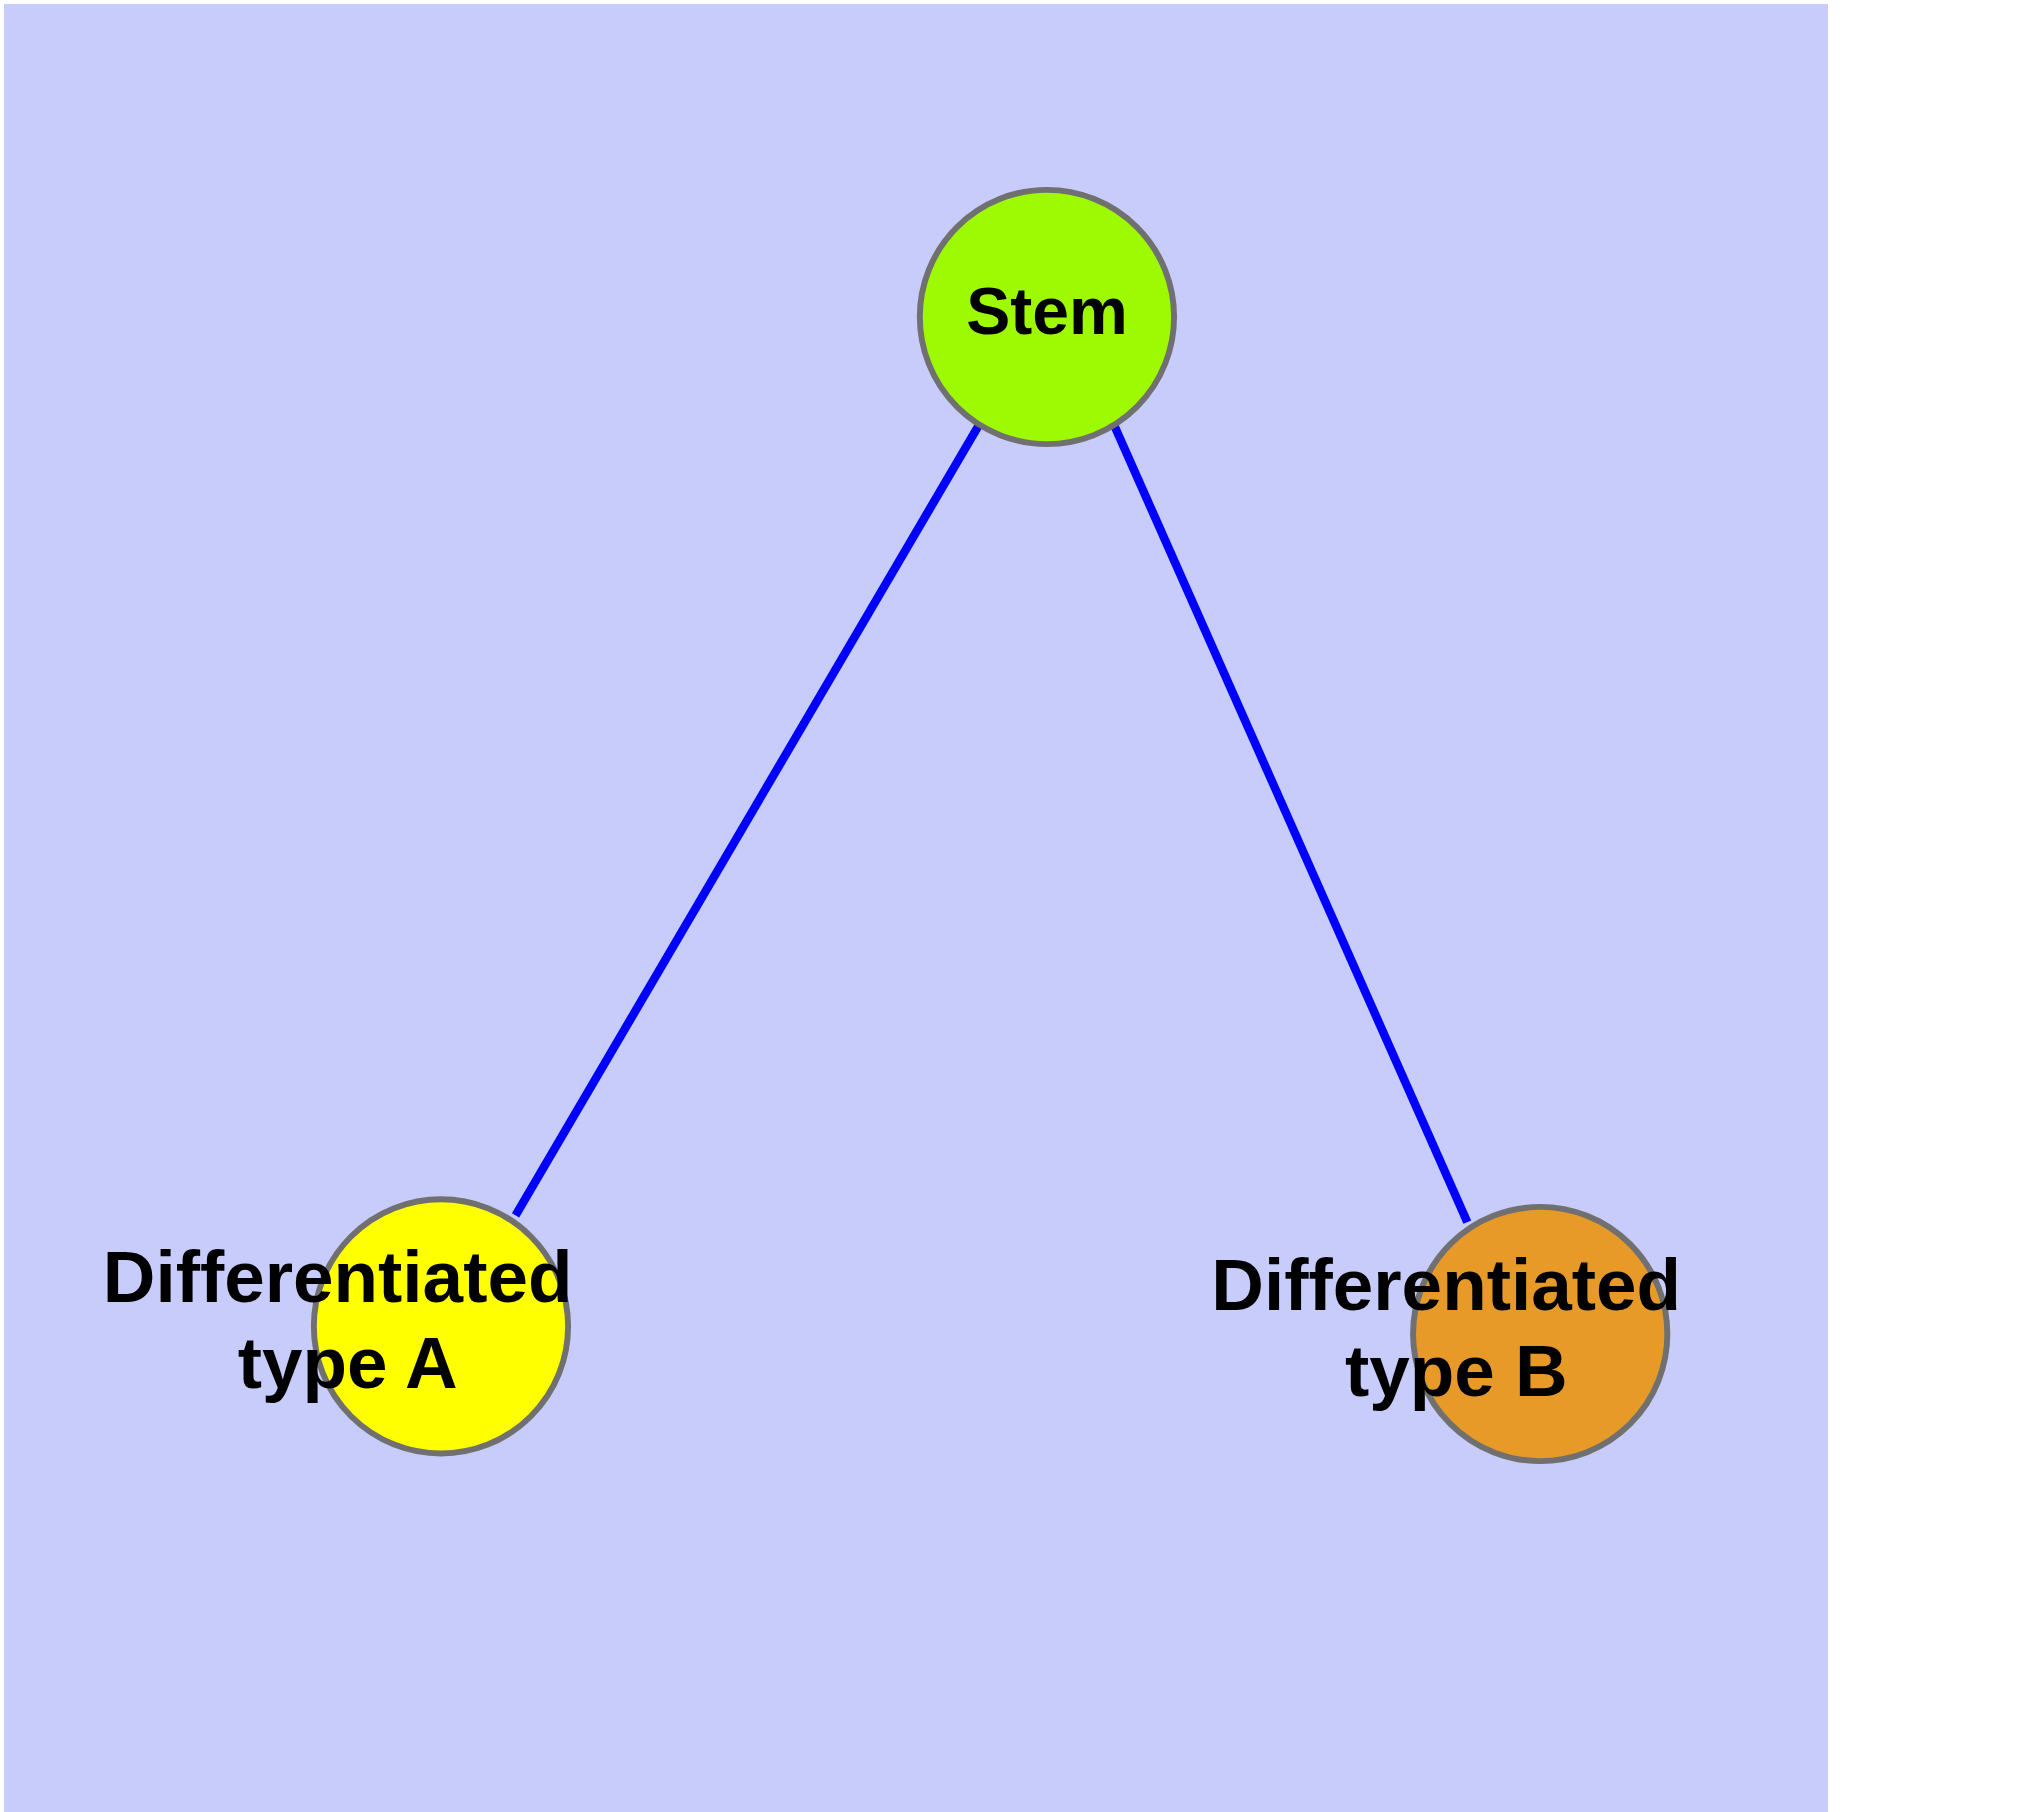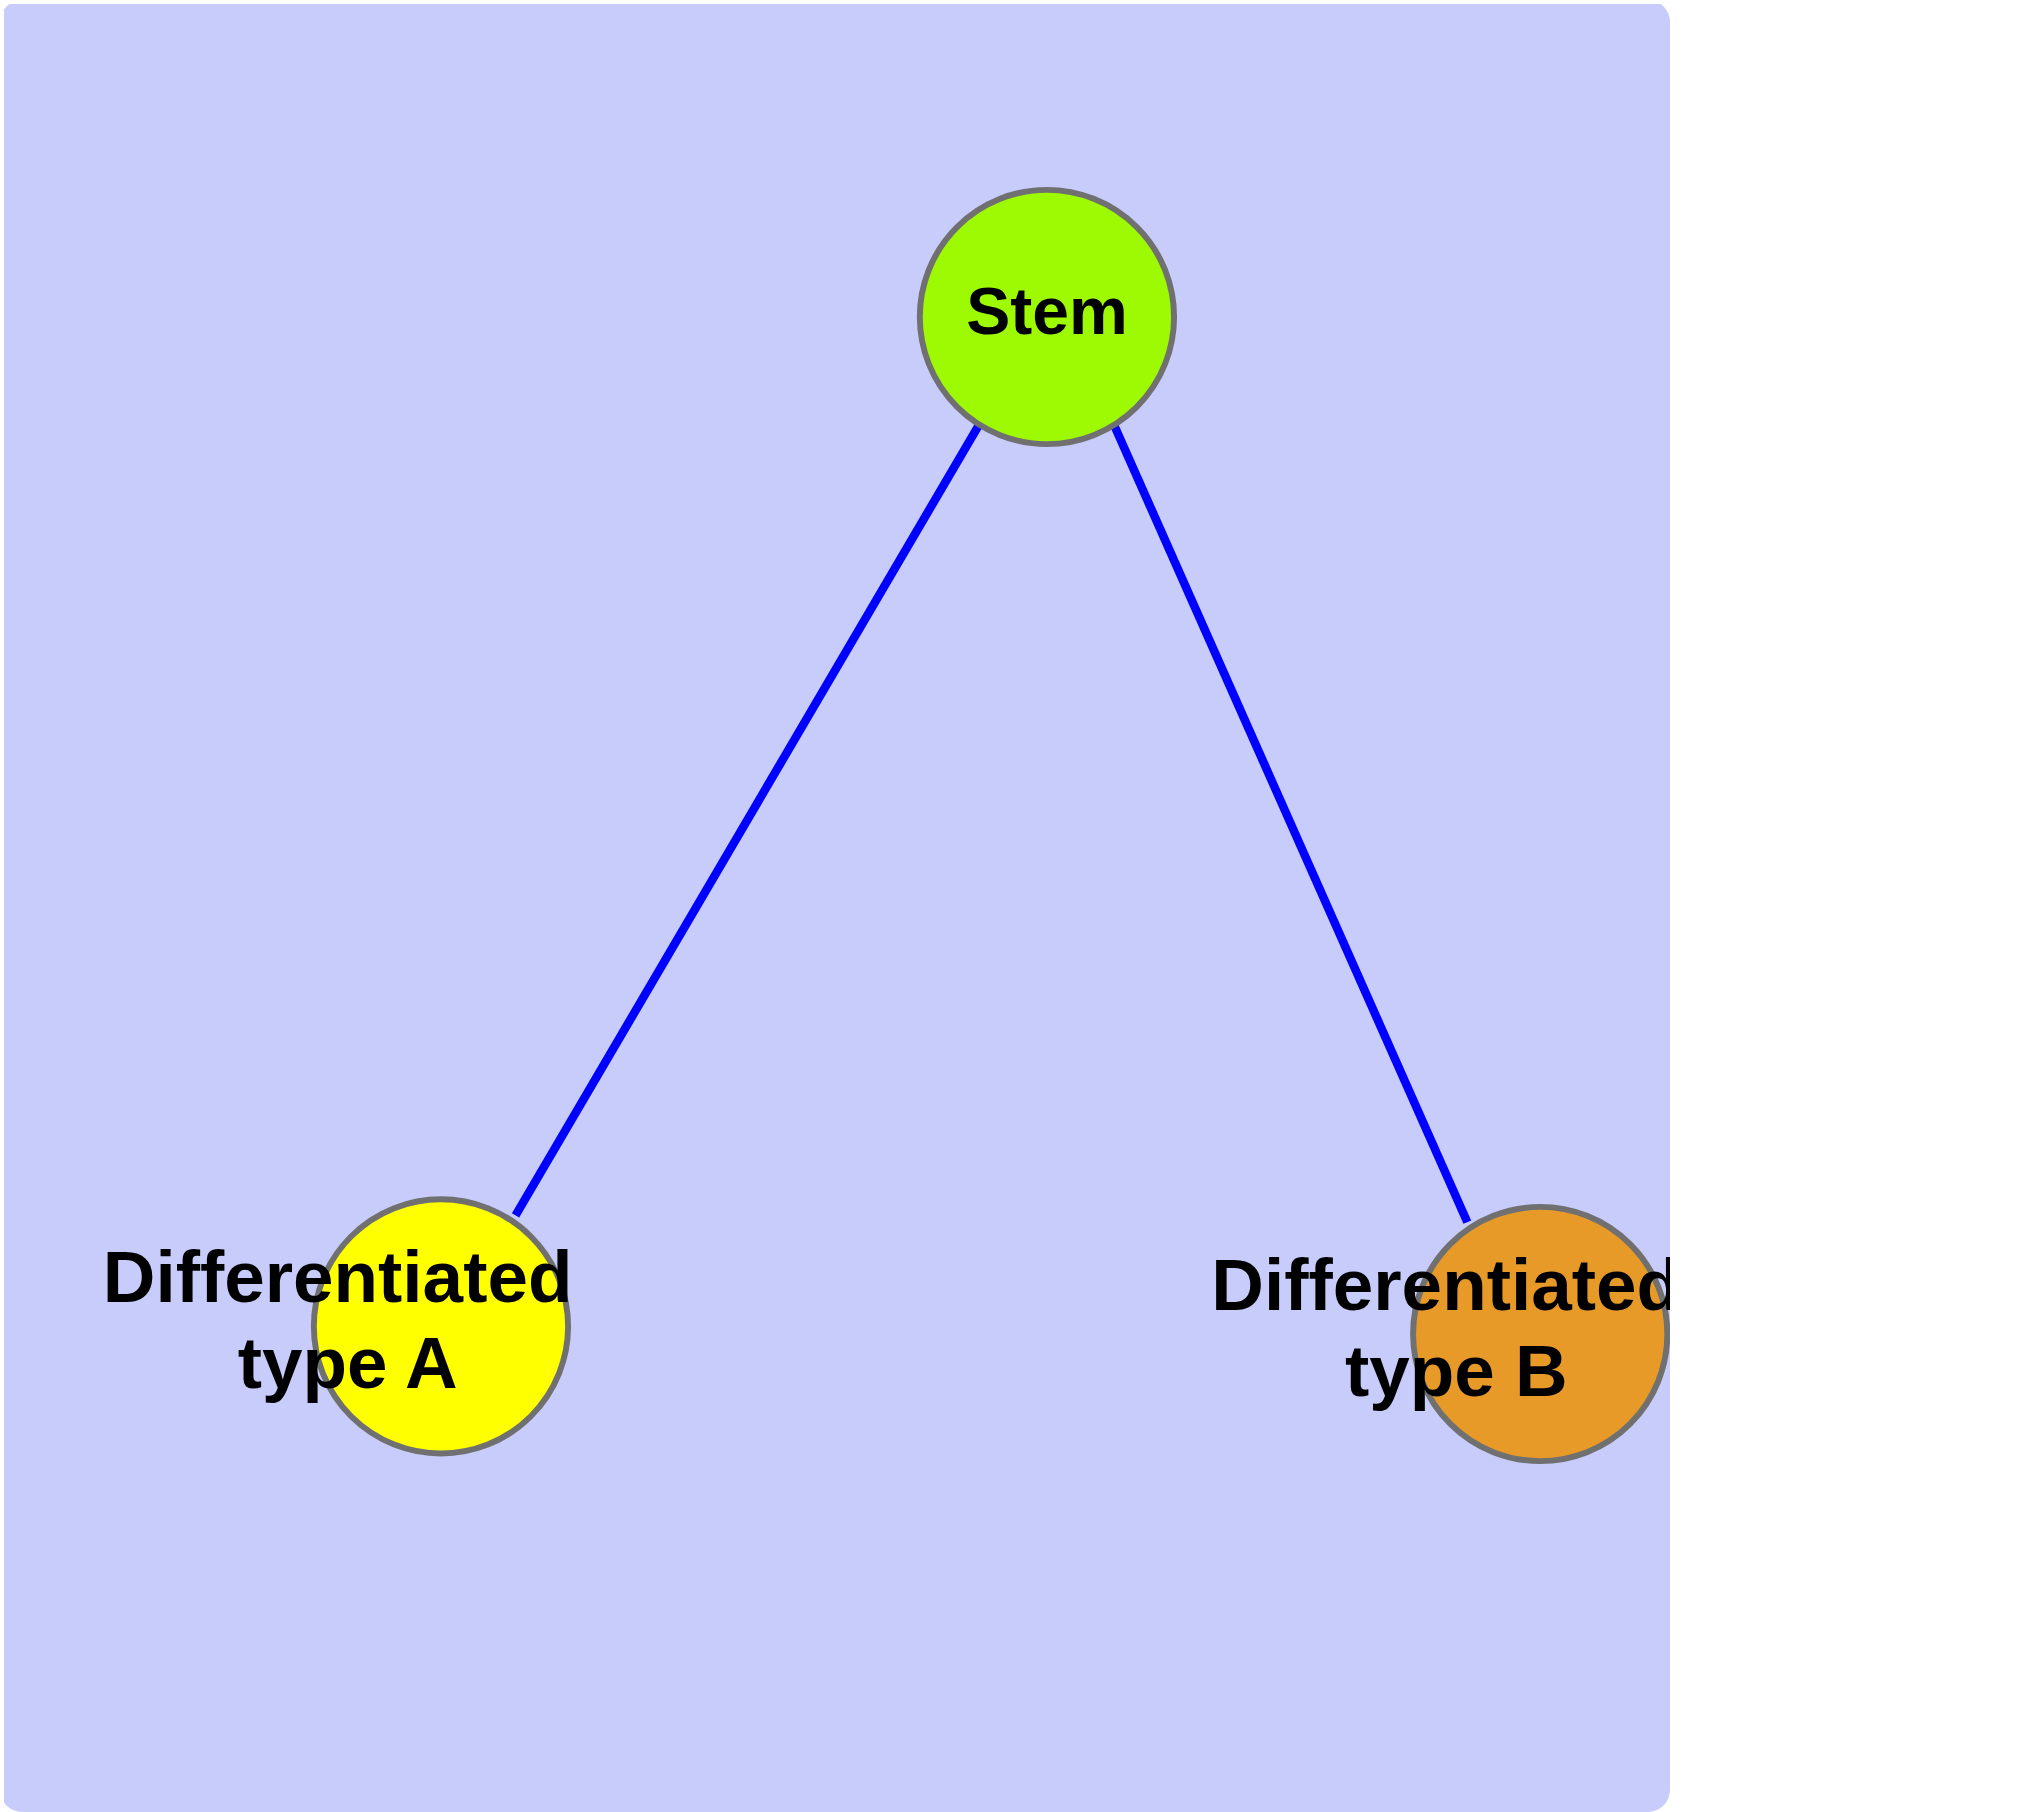--- a/index.html
+++ b/index.html
@@ -3,26 +3,25 @@
 <meta charset="utf-8">
 <title>Cell Differentiation Graph</title>
 <style>
   html, body {
     margin: 0;
     padding: 0;
     background: #ffffff;
   }
   #canvas {
     position: relative;
-    width: 1670px;
+    width: 1828px;
     height: 1812px;
     background: #ffffff;
     overflow: hidden;
     font-family: "Liberation Sans", sans-serif;
-    border-radius: 22px;
   }
   #plot-bg {
     position: absolute;
     left: 4.2px;
     top: 4.2px;
     width: 2016px;
     height: 1808px;
     background: #c8ccfb;
   }
   #graph-svg {

